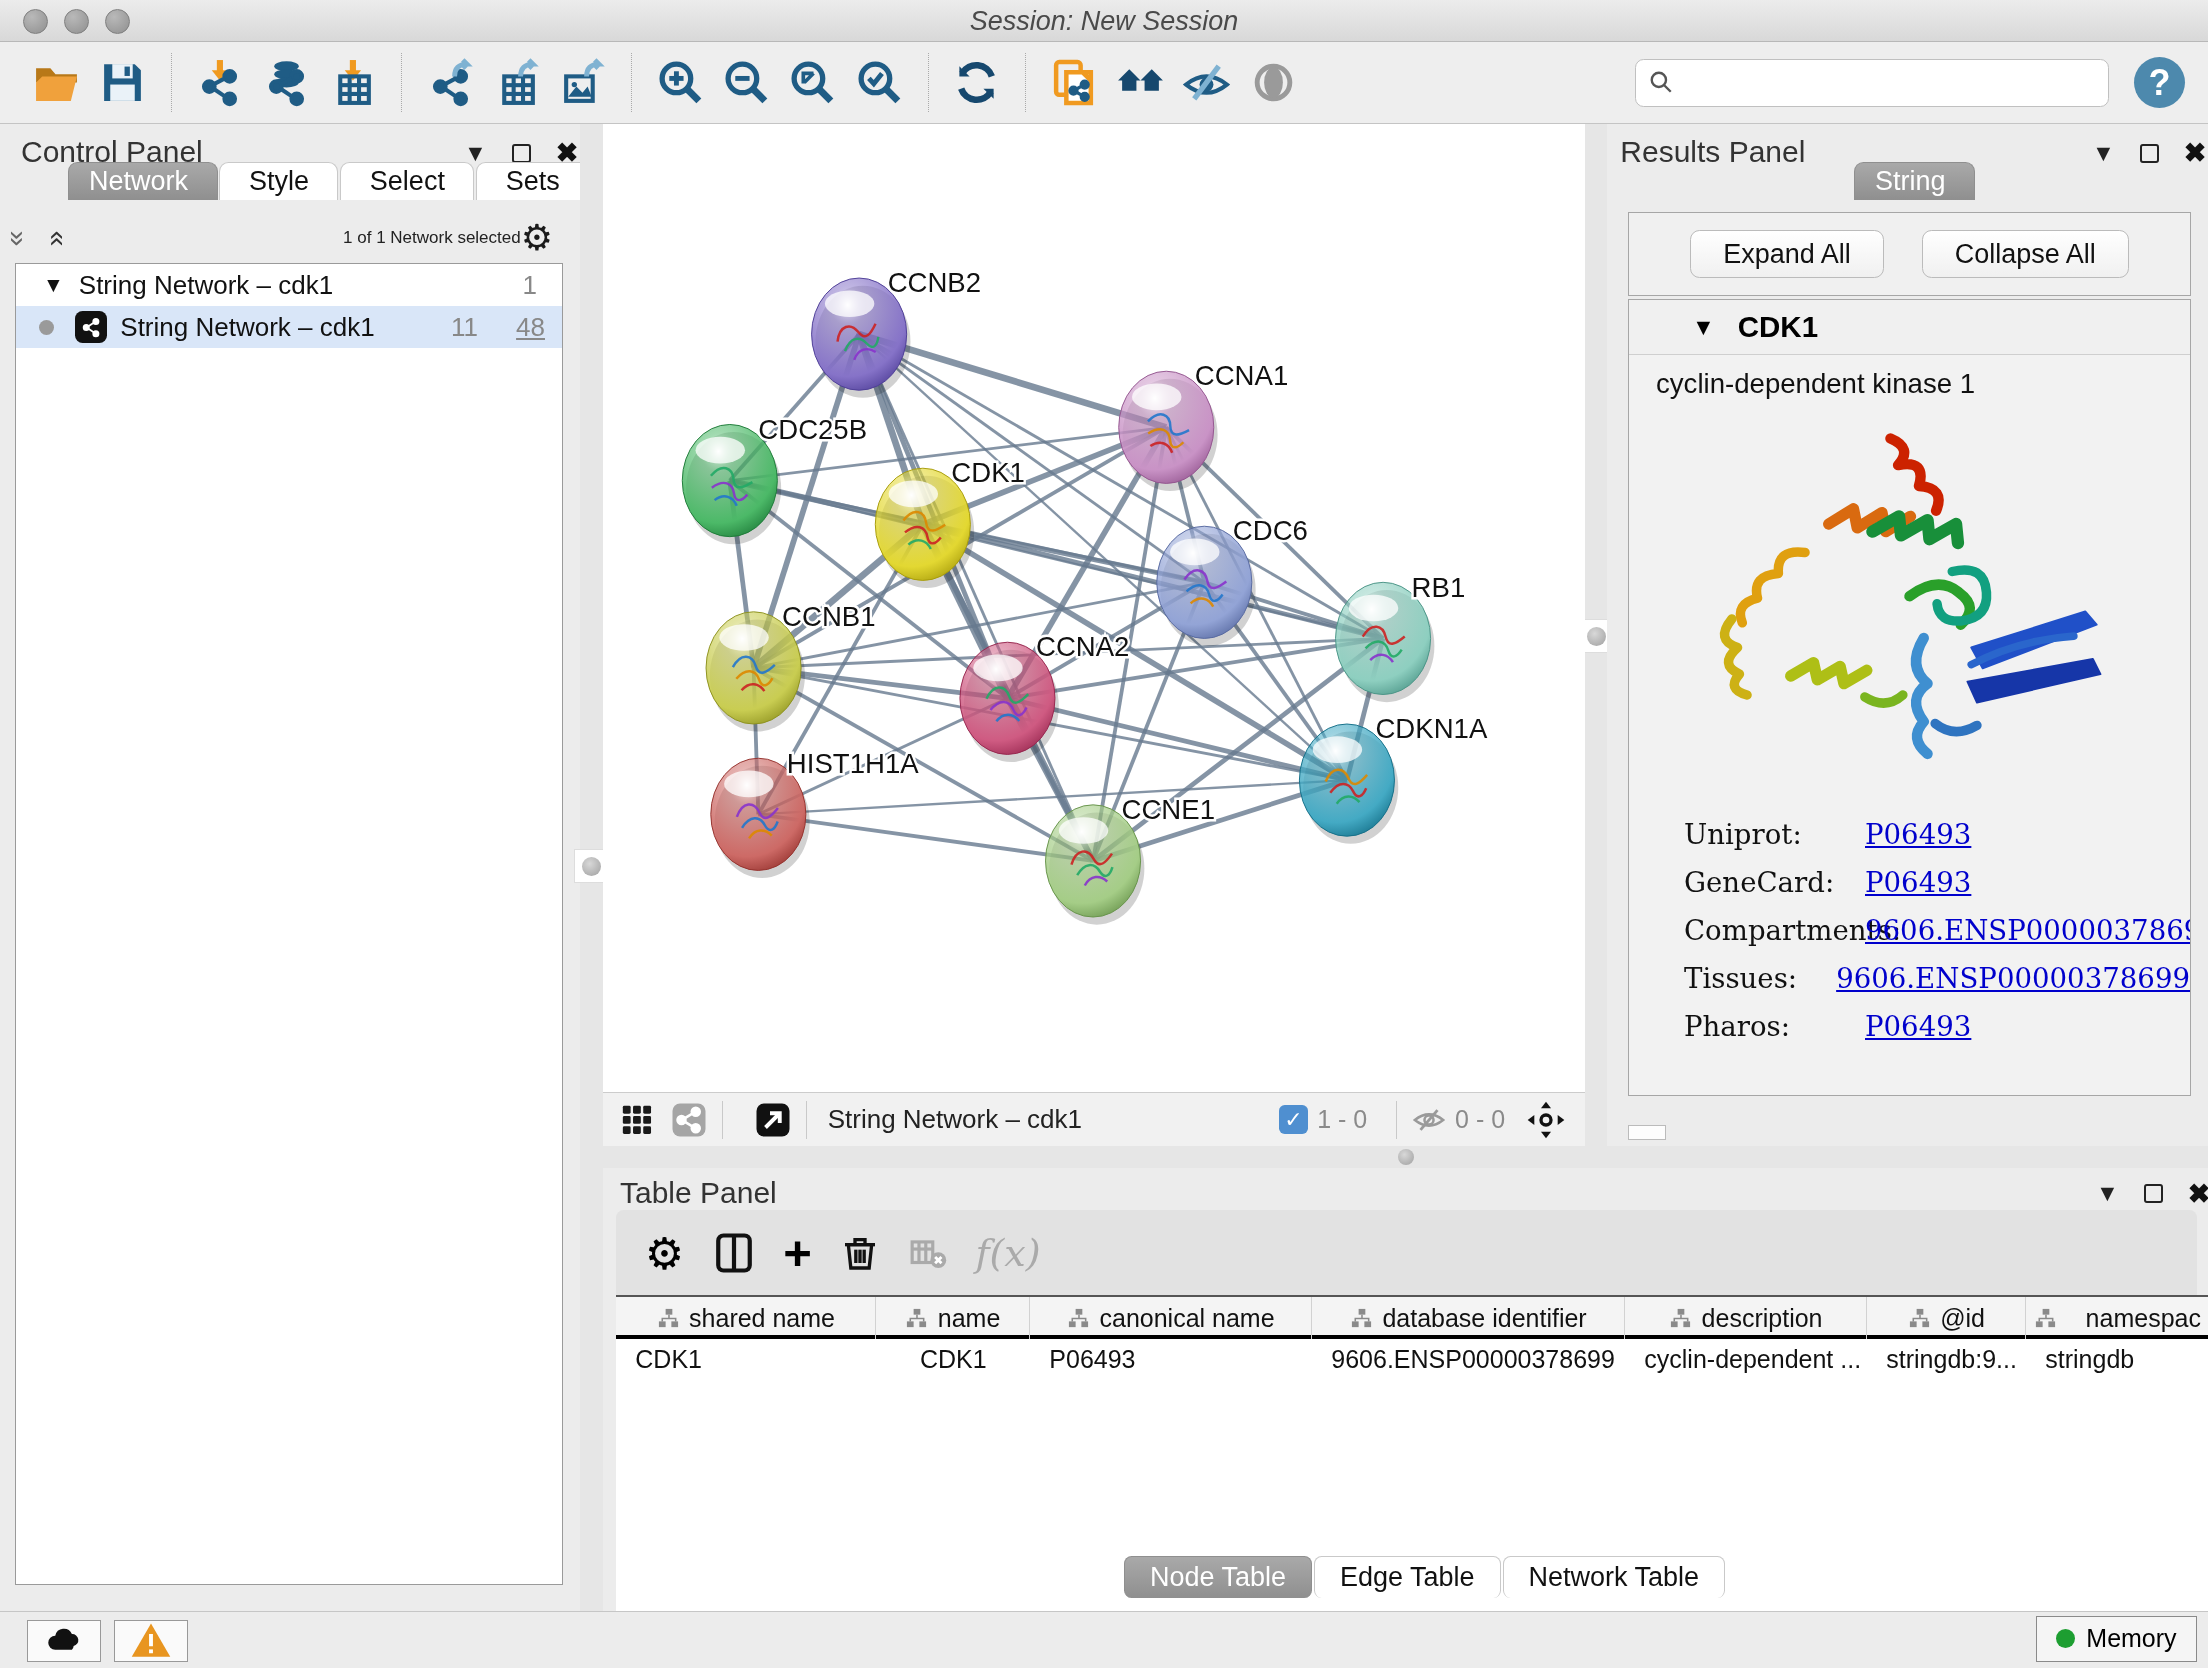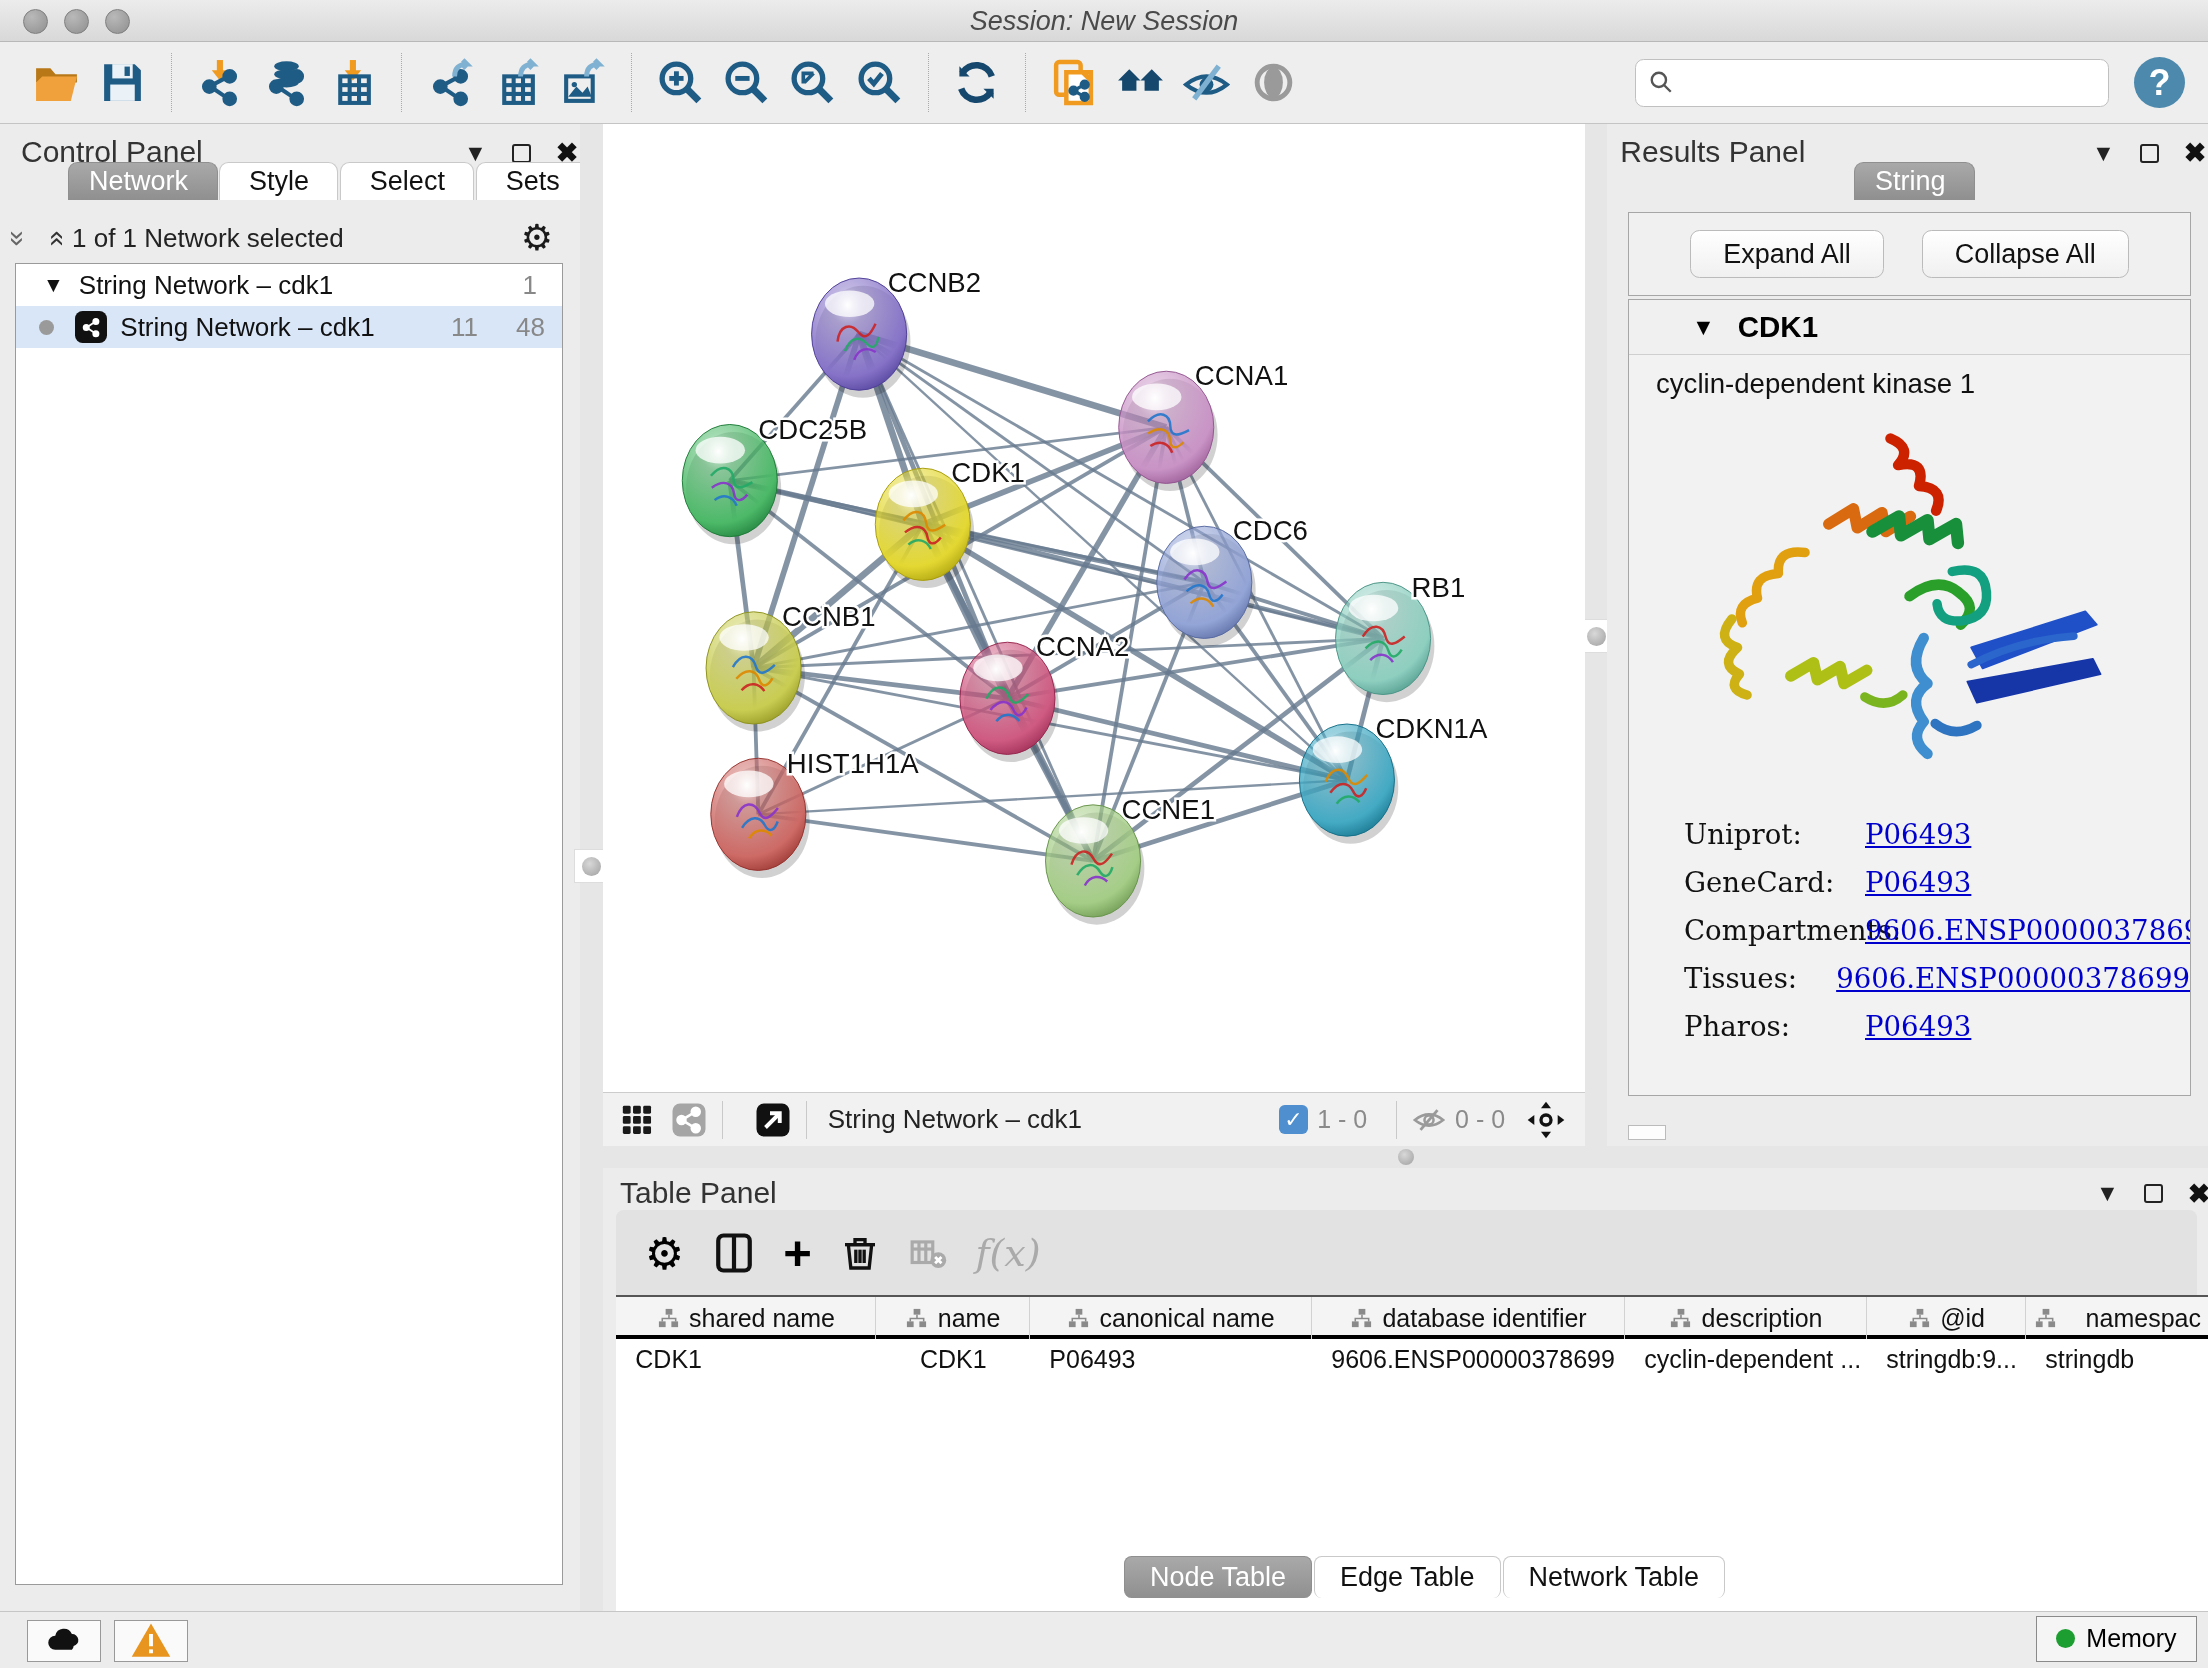--- a/index.html
+++ b/index.html
@@ -41,31 +41,31 @@
   .cp-ctrls { top:13.3px; left:464px; }
   .tabs { position:absolute; display:flex; }
   .cp-tabs { top:38px; left:68px; }
   .tab { height:38px; padding:0 28.5px; display:flex; align-items:center; justify-content:center;
     font-size:27px; background:#fff; color:#111; border:1px solid #c9c9c9; border-bottom:none;
     border-radius:9.5px 9.5px 0 0; margin-right:1.9px; cursor:pointer; }
   .tab.sel { background:linear-gradient(#a9a9a9,#8f8f8f); color:#fff; border-color:#8f8f8f;padding-left:20px; }
   .cp-statusrow { position:absolute; top:91px; left:0; width:580px; height:46px; display:flex; align-items:center; }
   .chev { font-size:28.5px; color:#666; transform:rotate(90deg); display:inline-block; width:36px; text-align:center; cursor:pointer; }
   .chev.up { transform:rotate(-90deg); color:#333; }
-  .cp-status { flex:1; text-align:left; font-size:26px; color:#222; }
+  .cp-status { flex:1; text-align:right; font-size:17px; color:#222; }
   .gear { font-size:36px; color:#1a1a1a; margin-right:27px; cursor:pointer; }
   .cp-tree { position:absolute; top:139px; left:15px; width:548px; height:1322px; background:#fff; border:1.9px solid #9a9a9a; }
   .tree-row { height:42px; display:flex; align-items:center; font-size:26px; color:#111; }
   .tree-row .tri { margin:0 15px 0 27px; font-size:21px; }
   .tree-row.child { background:#d9e6f8; }
   .dot { width:15px; height:15px; border-radius:50%; background:#9a9a9a; margin:0 21px 0 23px; }
   .appicon { width:32px; height:32px; border-radius:7.6px; background:#111; display:flex; align-items:center; justify-content:center; margin-right:13.3px; }
   .appicon svg { width:21px; height:21px; }
   .tree-num { color:#888; font-size:26px; margin-left:auto; }
-  .tree-num.pad { margin-left:0; }
+  .tree-num.pad { margin-left:0;text-decoration:underline; }
 
   
   .v-divider { position:absolute; top:124px; left:580px; width:23px; height:1488px; background:#e6e6e6; }
   .grip { position:absolute; width:34px; height:34px; background:#fff; border:1px solid #ddd; display:flex; align-items:center; justify-content:center; cursor:col-resize; }
   .grip i { width:19px; height:19px; border-radius:50%; background:radial-gradient(circle at 40% 35%, #d8d8d8,#9f9f9f); }
   .r-divider { position:absolute; top:124px; left:1585px; width:23px; height:1022px; background:#e6e6e6; }
   .h-splitter { position:absolute; top:1146px; left:603px; width:1605px; height:22px; background:#e6e6e6; cursor:row-resize; }
   .h-splitter i { position:absolute; left:795px; top:2.9px; width:16px; height:16px; border-radius:50%; background:radial-gradient(circle at 40% 35%, #d8d8d8,#9f9f9f); }
 
   

